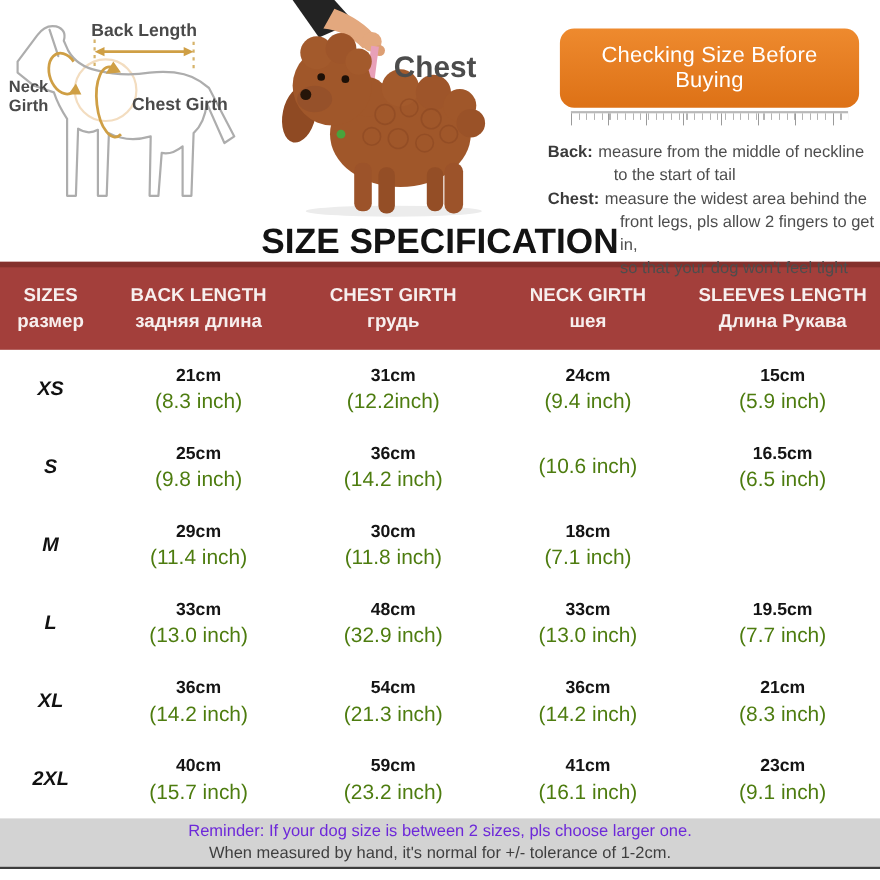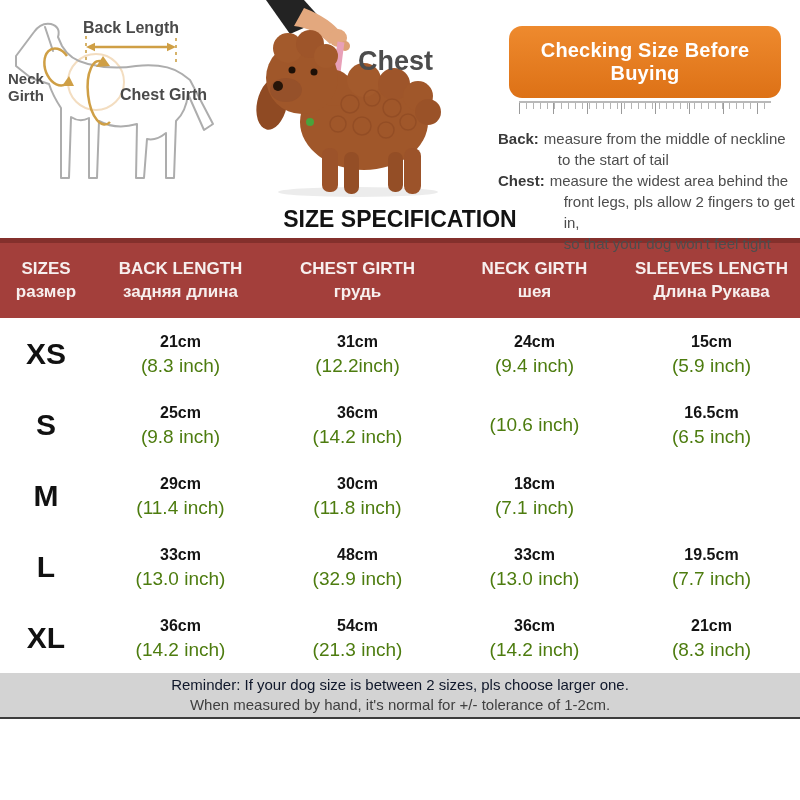--- a/index.html
+++ b/index.html
@@ -8,64 +8,64 @@
   .page { width:800px; height:800px; background:#fff; overflow:hidden; }
 
   
   .top { height:200px; display:flex; }
   .diagram-wrap { width:238px; height:200px; flex:none; }
   .photo-wrap { width:252px; height:200px; flex:none; position:relative;text-align:center; }
   .guide { width:310px; flex:1; padding-top:26px; }
 
   .banner {
     width:272px; margin:0 auto; background:linear-gradient(#ee8a2e,#dd7116);
-    border-radius:13px; color:#fff; font-weight:bold; font-size:20px;
+    border-radius:13px; color:#fff; font-weight:normal; font-size:20px;
     text-align:center; padding:13px 4px; letter-spacing:0.2px;
     border:none; display:block; cursor:pointer;
   }
   .ruler {
     width:252px; height:13px; margin:3px auto 0;
     border-top:2px solid #b9b9b9;
     background:
       repeating-linear-gradient(90deg,#9a9a9a 0 1px,transparent 1px 34px) top left/100% 11px no-repeat,
       repeating-linear-gradient(90deg,#b4b4b4 0 1px,transparent 1px 7px) top left/100% 6px no-repeat;
   }
   .defs { margin:14px 0 0 8px; font-size:15px; color:#4d4d4d; line-height:21px; }
   .def-row { display:flex; }
   .def-term { font-weight:bold; color:#3a3a3a; white-space:pre; }
   .def-lines { margin-left:5px; }
   .def-lines .cont { }
 
   
   .title {
     height:38px; display:flex; align-items:center; justify-content:center;
-    font-size:23px; font-weight:bold; color:#131313; letter-spacing:0px;
+    font-size:32px; font-weight:bold; color:#131313; letter-spacing:0px;
   }
 
   
   .table { width:800px; }
   .thead {
     display:flex; height:80px; background:#a33f3b; border-top:5px solid #84302c;
     color:#f7efee; font-weight:bold; font-size:17px; text-align:center;
   }
   .hcell { display:flex; flex-direction:column; justify-content:center; gap:3px; }
   .c0 { width:92px; flex:none; }
   .c  { width:177px; flex:none; }
   .trow { display:flex; height:71px; align-items:center; text-align:center; }
-  .size-cell { font-size:30px; font-weight:bold; color:#111; }
+  .size-cell { font-size:18px; font-weight:bold; color:#111;font-style:italic; }
   .cm { font-size:16px; font-weight:bold; color:#141414; line-height:25px; }
   .inch { font-size:19px; color:#4d7c0f; line-height:24px; }
 
   
   .footer {
     height:46px; background:#d3d3d3; border-bottom:2px solid #3c3c3c;
     display:flex; flex-direction:column; align-items:center; justify-content:center;
     font-size:15px; line-height:20px;
   }
-  .footer .l1 { color:#0f172a; }
+  .footer .l1 { color:#6d28d9; }
   .footer .l2 { color:#3f3f3f; }
 </style>
 </head>
 <body>
 
 <div class="page">
 
   <div class="top">
 
     <div class="diagram-wrap">
@@ -303,20 +303,39 @@
       <div class="c">
           <div class="cm">36cm</div>
           <div class="inch">(14.2 inch)</div>
         </div>
       <div class="c">
           <div class="cm">21cm</div>
           <div class="inch">(8.3 inch)</div>
         </div>
     </div>
 
+    <div class="trow">
+      <div class="c0 size-cell">2XL</div>
+      <div class="c">
+          <div class="cm">40cm</div>
+          <div class="inch">(15.7 inch)</div>
+        </div>
+      <div class="c">
+          <div class="cm">59cm</div>
+          <div class="inch">(23.2 inch)</div>
+        </div>
+      <div class="c">
+          <div class="cm">41cm</div>
+          <div class="inch">(16.1 inch)</div>
+        </div>
+      <div class="c">
+          <div class="cm">23cm</div>
+          <div class="inch">(9.1 inch)</div>
+        </div>
+    </div>
   </div>
 
   <div class="footer">
     <div class="l1">Reminder: If your dog size is between 2 sizes, pls choose larger one.</div>
     <div class="l2">When measured by hand, it's normal for +/- tolerance of 1-2cm.</div>
   </div>
 
 </div>
 
 </body></html>

